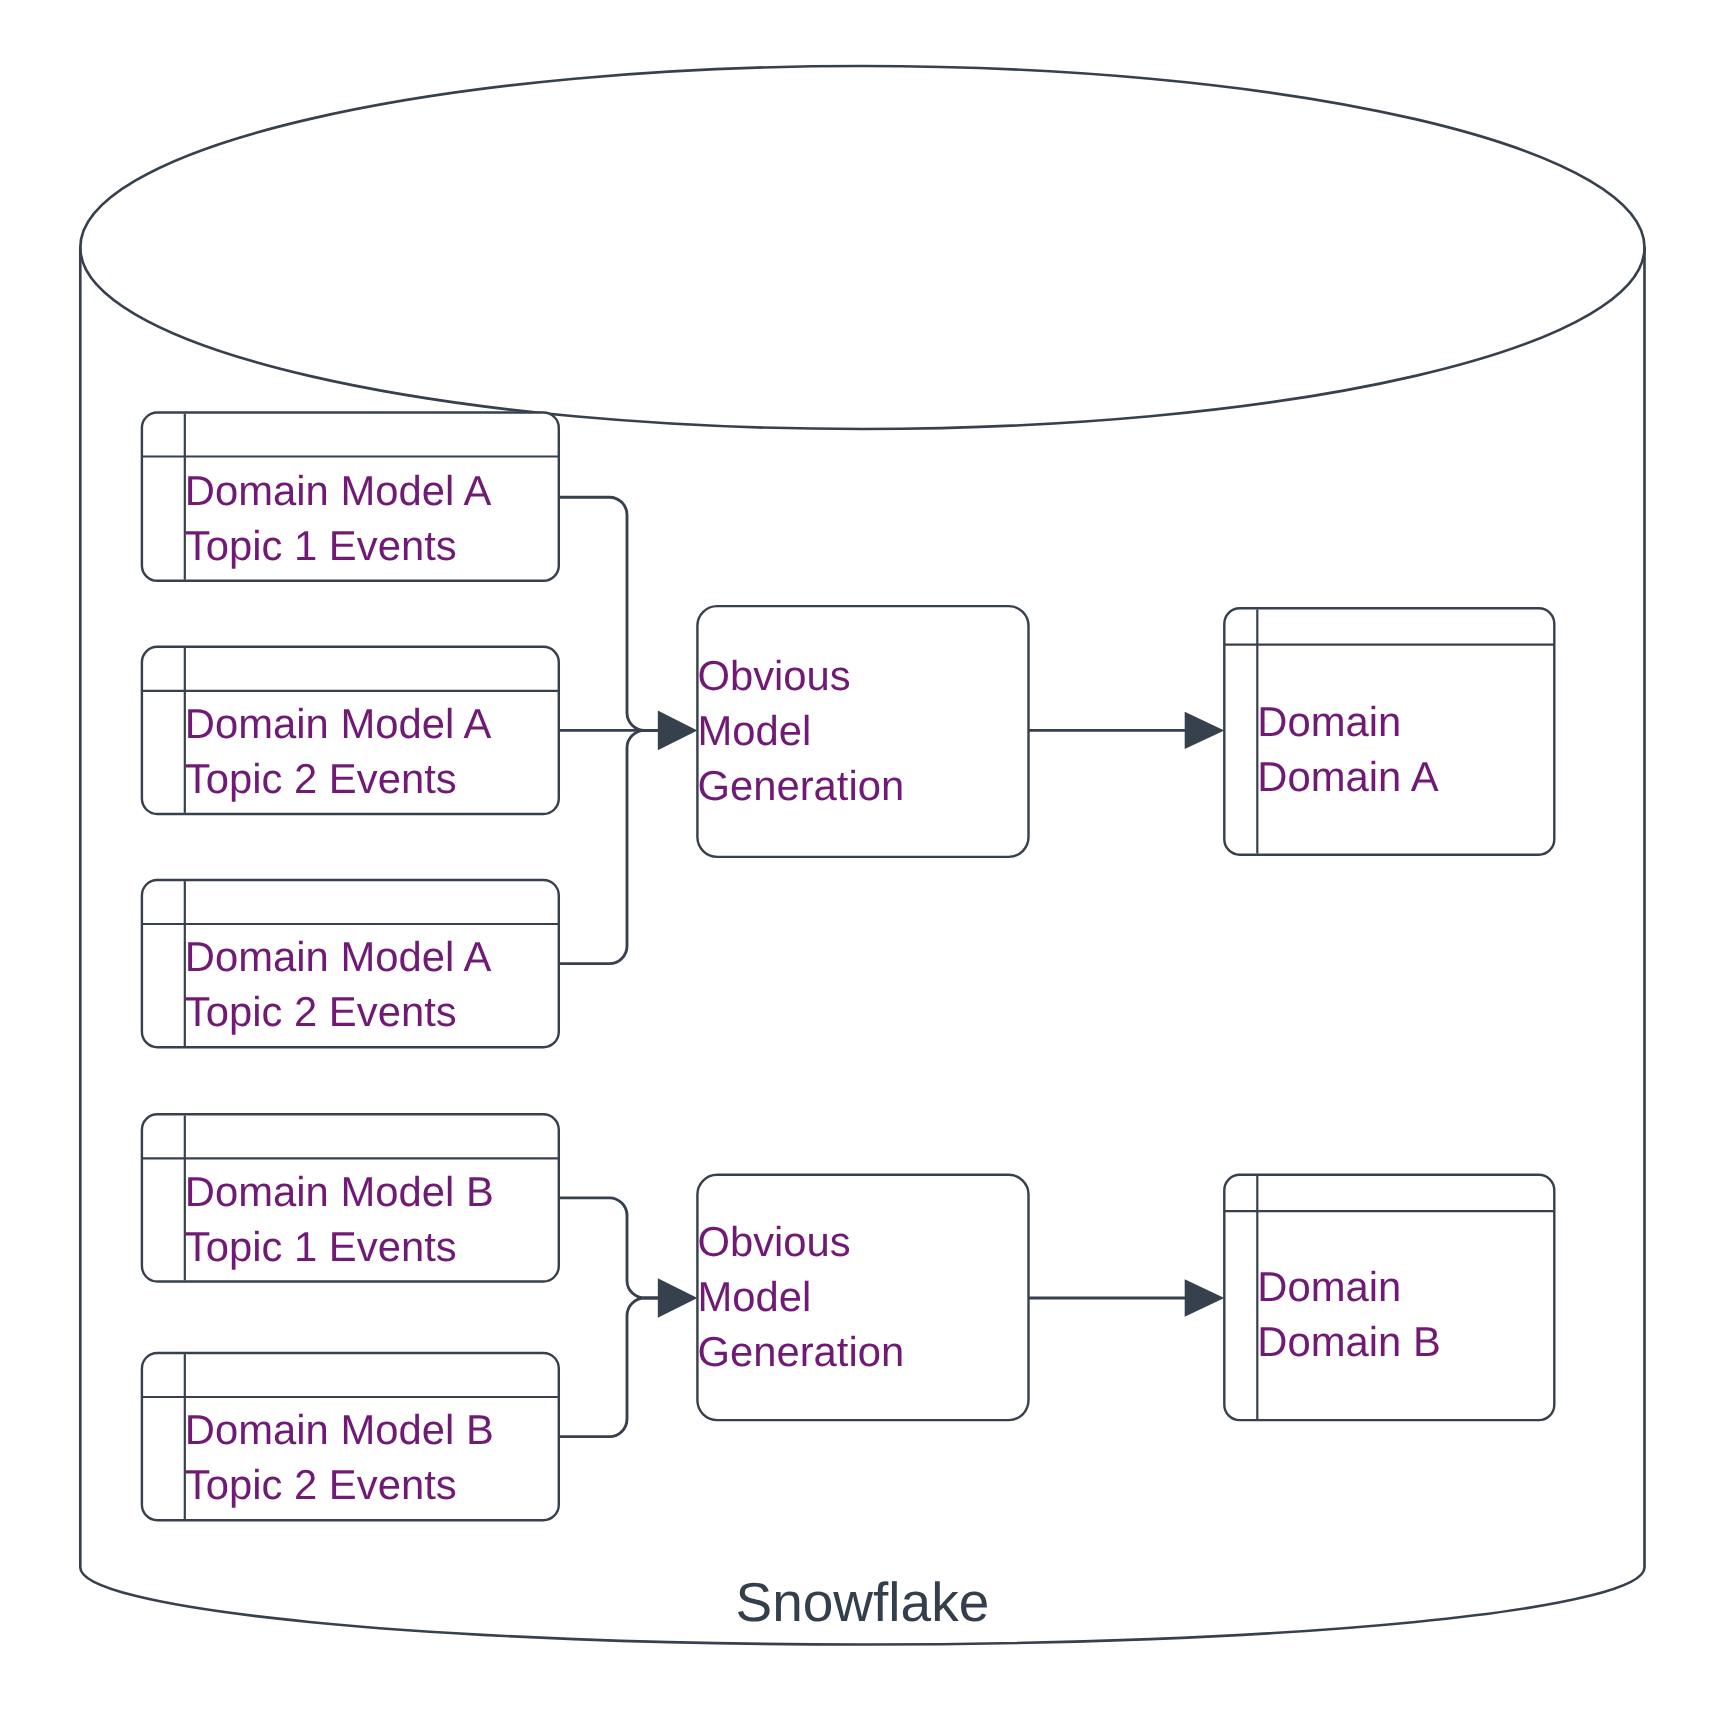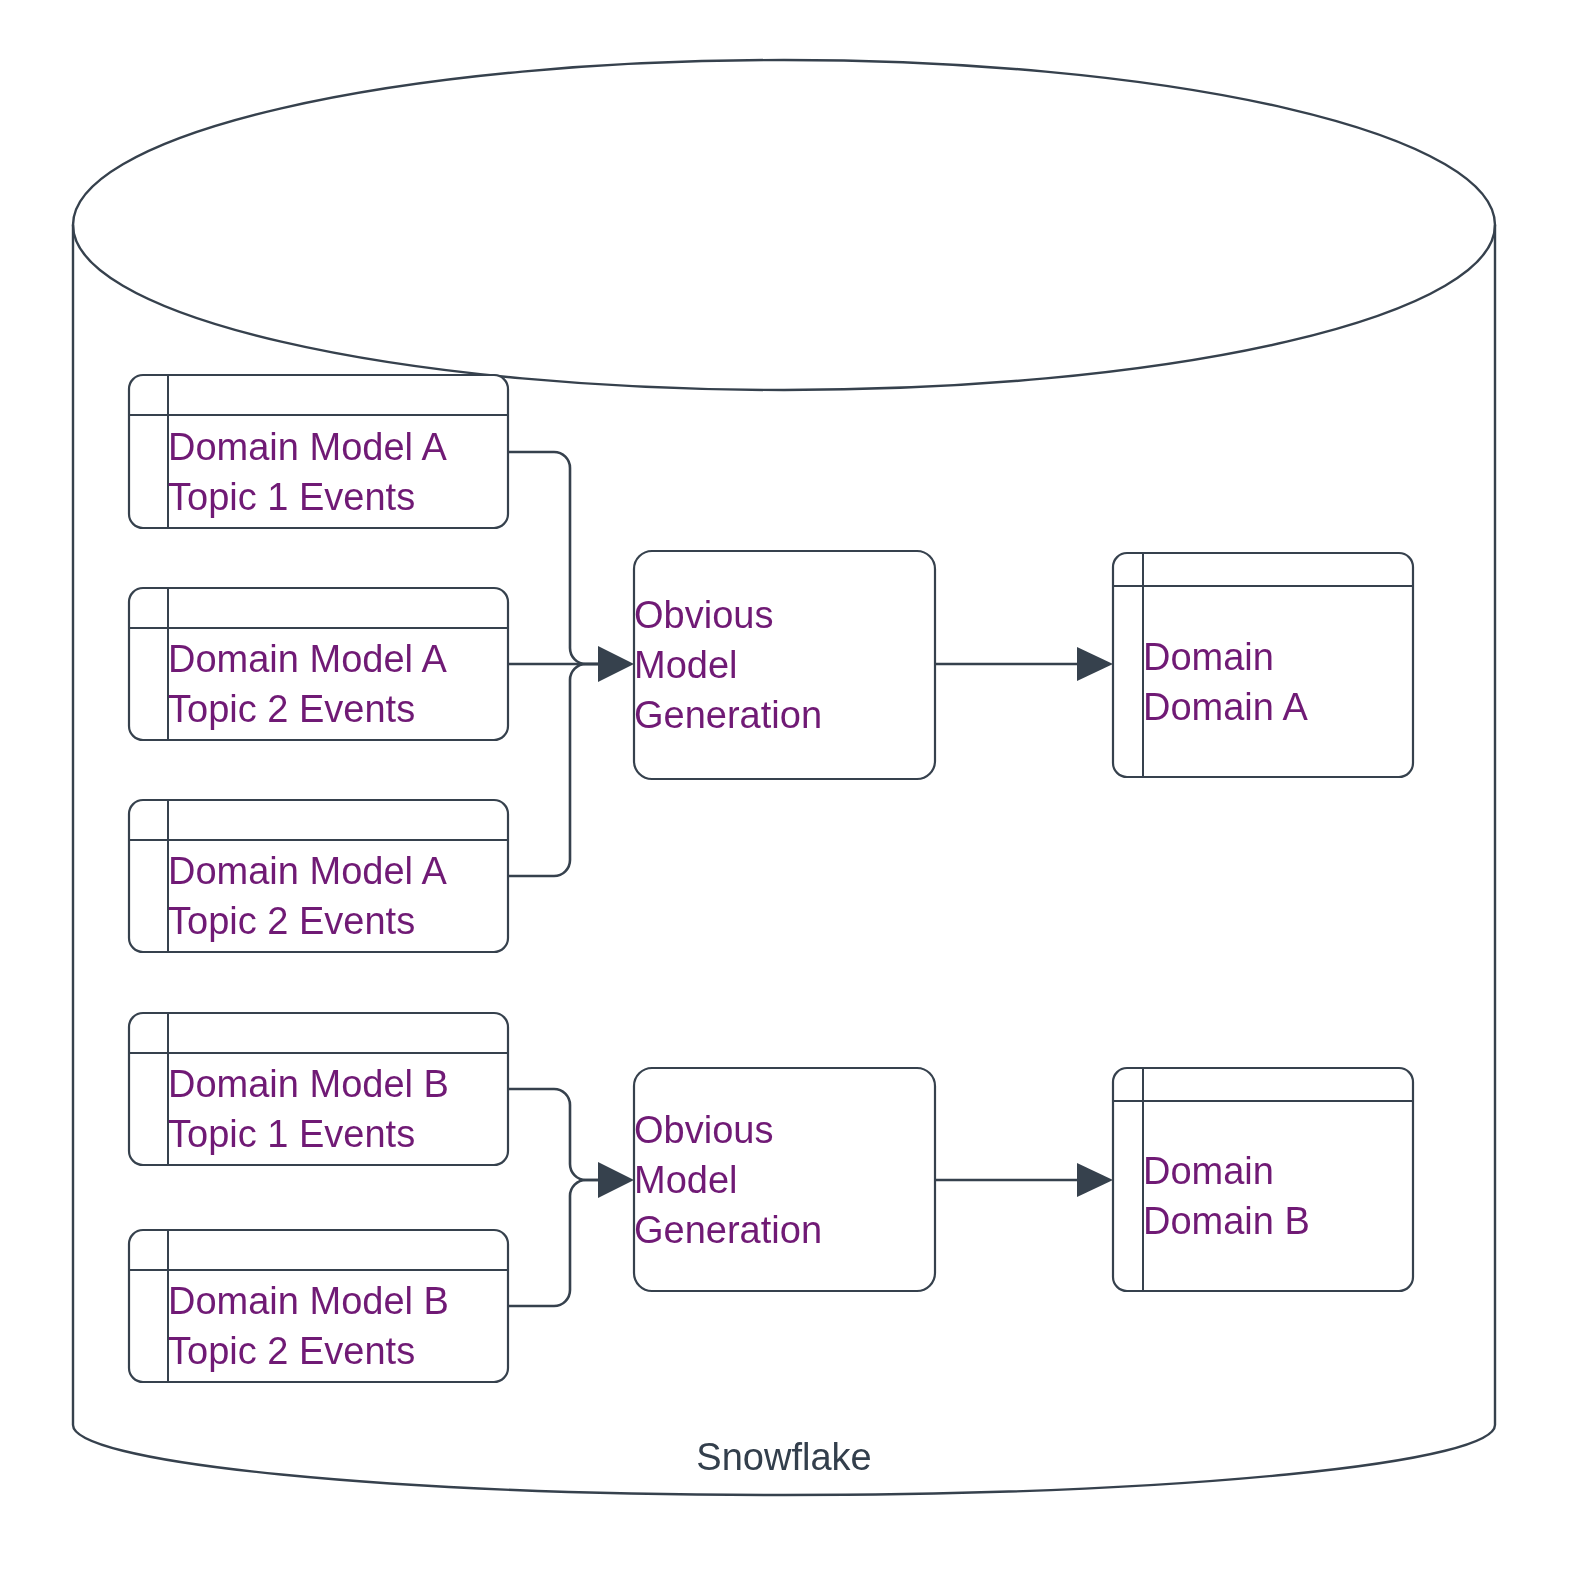--- a/index.html
+++ b/index.html
@@ -67,21 +67,21 @@
     pointer-events: none;
   }
   .node-label span {
     display: block;
     width: 100%;
   }
   .container-label {
     position: absolute;
     color: #333f4c;
     font-family: "Liberation Sans", sans-serif;
-    font-size: 38px;
+    font-size: 50px;
     line-height: 46px;
     text-align: center;
     white-space: nowrap;
   }
 </style>
 </head>
 <body>
 
 <div id="canvas">
 

